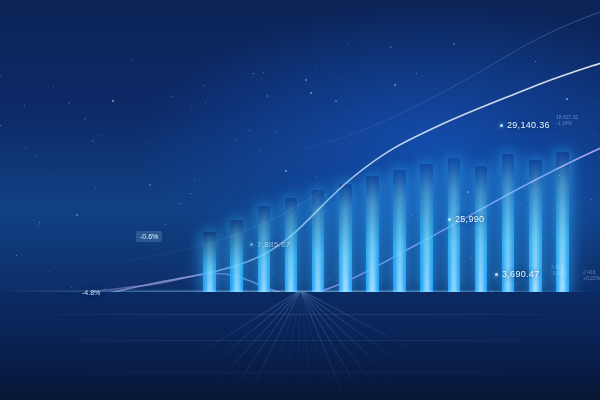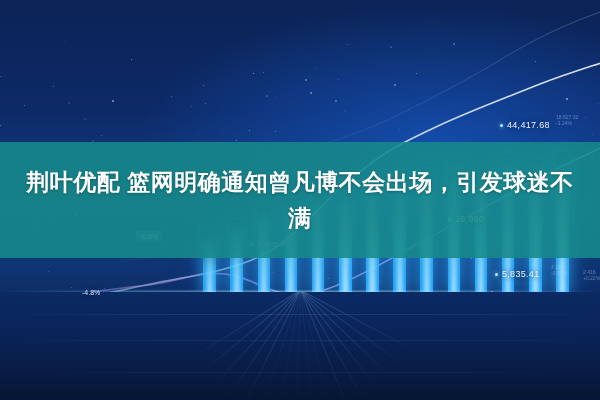--- a/index.html
+++ b/index.html
@@ -328,48 +328,45 @@
         <div class="ray" style="transform: rotate(42deg); opacity: 0.8;"></div>
         <div class="ray" style="transform: rotate(50deg); opacity: 0.8;"></div>
         <div class="ray" style="transform: rotate(58deg); opacity: 0.8;"></div>
       </div>
     <div class="hline" style="top:22px;"></div>
     <div class="hline" style="top:48px;opacity:.7;"></div>
     <div class="hline" style="top:80px;opacity:.45;"></div>
   </div>
 
   <div class="dlabel" style="left:500px;top:120px;">
-    <span class="tick"></span><span>44,417.68</span>
+    <span class="tick"></span><span>29,140.36</span>
   </div>
 
   <div class="dlabel" style="left:448px;top:214px;">
     <span class="tick"></span><span>25,990</span>
   </div>
 
   <div class="dlabel" style="left:250px;top:240px;opacity:.55;font-size:8px;">
     <span class="tick"></span><span>7,885.87</span>
   </div>
 
   <div class="dlabel" style="left:495px;top:269px;">
-    <span class="tick"></span><span>5,835.41</span>
+    <span class="tick"></span><span>3,690.47</span>
   </div>
 
   <div class="sublabel" style="left:556px;top:114px;">
     <div>18 827.32</div>
     <div>-1.14%</div>
   </div>
   <div class="sublabel" style="left:551px;top:264px;">
     <div>3 318</div>
     <div>-0.36%</div>
   </div>
   <div class="sublabel" style="left:583px;top:269px;">
     <div>2 416</div>
     <div>+0.22%</div>
   </div>
 
   <div class="pillpct" style="left:136px;top:231px;">-0.6%</div>
   <div class="pctplain" style="left:82px;top:289px;">-4.8%</div>
 
-  <div class="band">
-    <div class="headline">荆叶优配 篮网明确通知曾凡博不会出场，引发球迷不满</div>
-  </div>
 
 </div>
 
 </body></html>

